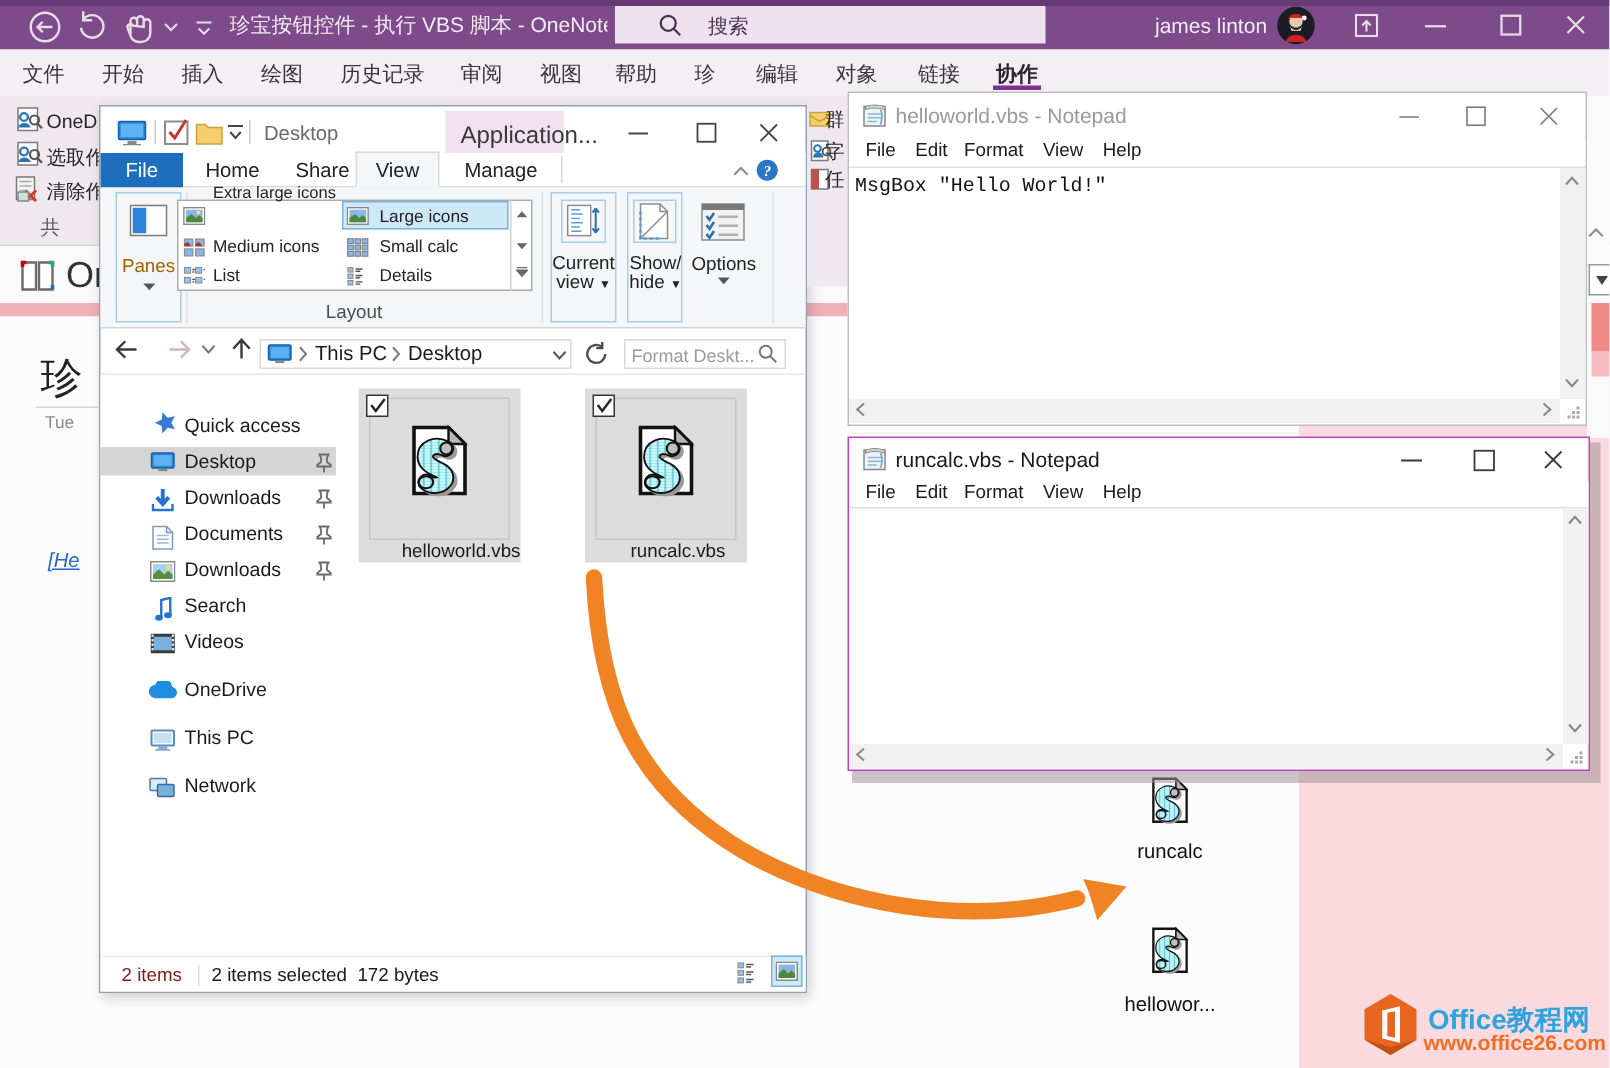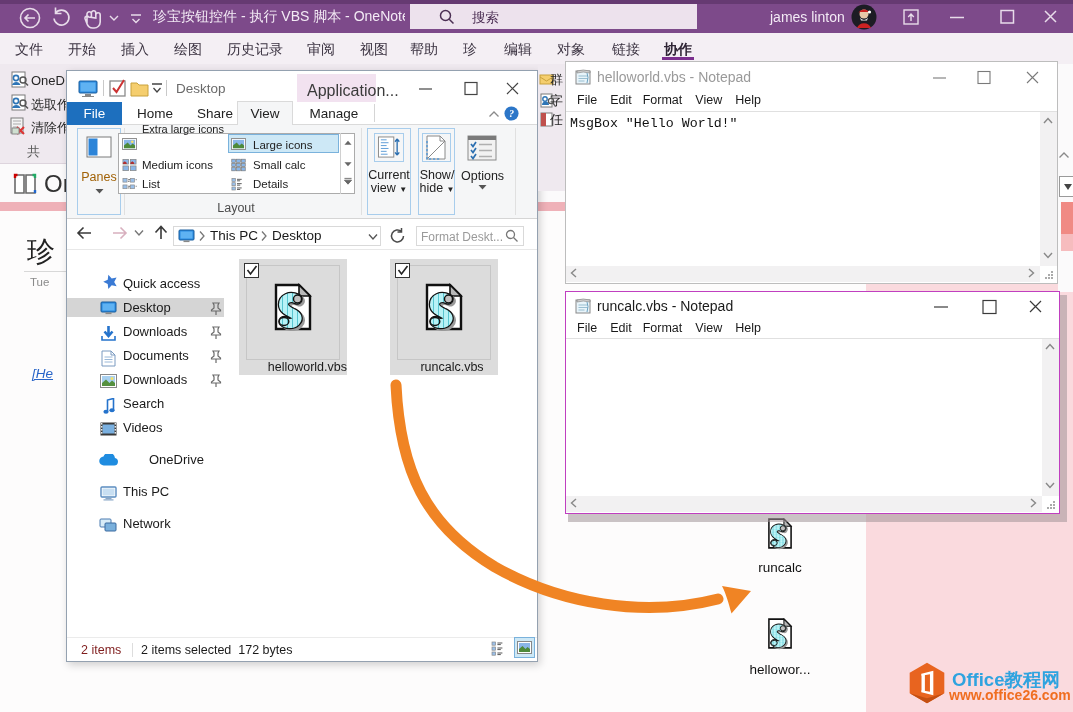--- a/index.html
+++ b/index.html
@@ -421,21 +421,21 @@
         <rect x="14.6" y="1" width="1.4" height="1.6"></rect>
         <rect x="14.6" y="4" width="1.4" height="1.6"></rect>
         <rect x="14.6" y="7" width="1.4" height="1.6"></rect>
         <rect x="14.6" y="10" width="1.4" height="1.6"></rect>
       </g>
     </svg>
     <div class="abs" style="left:56px;top:349px;font-size:13px;color:#1a1a1a;">Videos</div>
     <svg class="abs" style="left:32px;top:383px;" width="19" height="13" viewBox="0 0 19 13">
       <path d="M5 11.5 a4.5 4.5 0 0 1 -0.5 -9 a6 6 0 0 1 11.5 1.5 a3.8 3.8 0 0 1 -1 7.5 z" fill="#1f8ce0"></path>
     </svg>
-    <div class="abs" style="left:56px;top:381px;font-size:13px;color:#1a1a1a;margin-left:26px;">OneDrive</div>
+    <div class="abs" style="left:56px;top:381px;font-size:13px;color:#1a1a1a;">OneDrive</div>
     <svg class="abs" style="left:33px;top:415px;" width="17" height="15" viewBox="0 0 17 15">
       <rect x="1" y="1" width="15" height="10" rx="1" fill="none" stroke="#5a8cc0" stroke-width="1.4"></rect>
       <rect x="2.5" y="2.5" width="12" height="7" fill="#c8dff2"></rect>
       <rect x="5.5" y="11.5" width="6" height="1.8" fill="#8aa8c8"></rect>
       <rect x="3.5" y="13.3" width="10" height="1.2" fill="#8aa8c8"></rect>
     </svg>
     <div class="abs" style="left:56px;top:413px;font-size:13px;color:#1a1a1a;">This PC</div>
     <svg class="abs" style="left:32px;top:447px;" width="18" height="15" viewBox="0 0 18 15">
       <rect x="1" y="1" width="11" height="8" rx="1" fill="#d8ecf8" stroke="#4a7ab0"></rect>
       <rect x="6" y="5" width="11" height="8" rx="1" fill="#7ab0dc" stroke="#3a6aa0"></rect>

